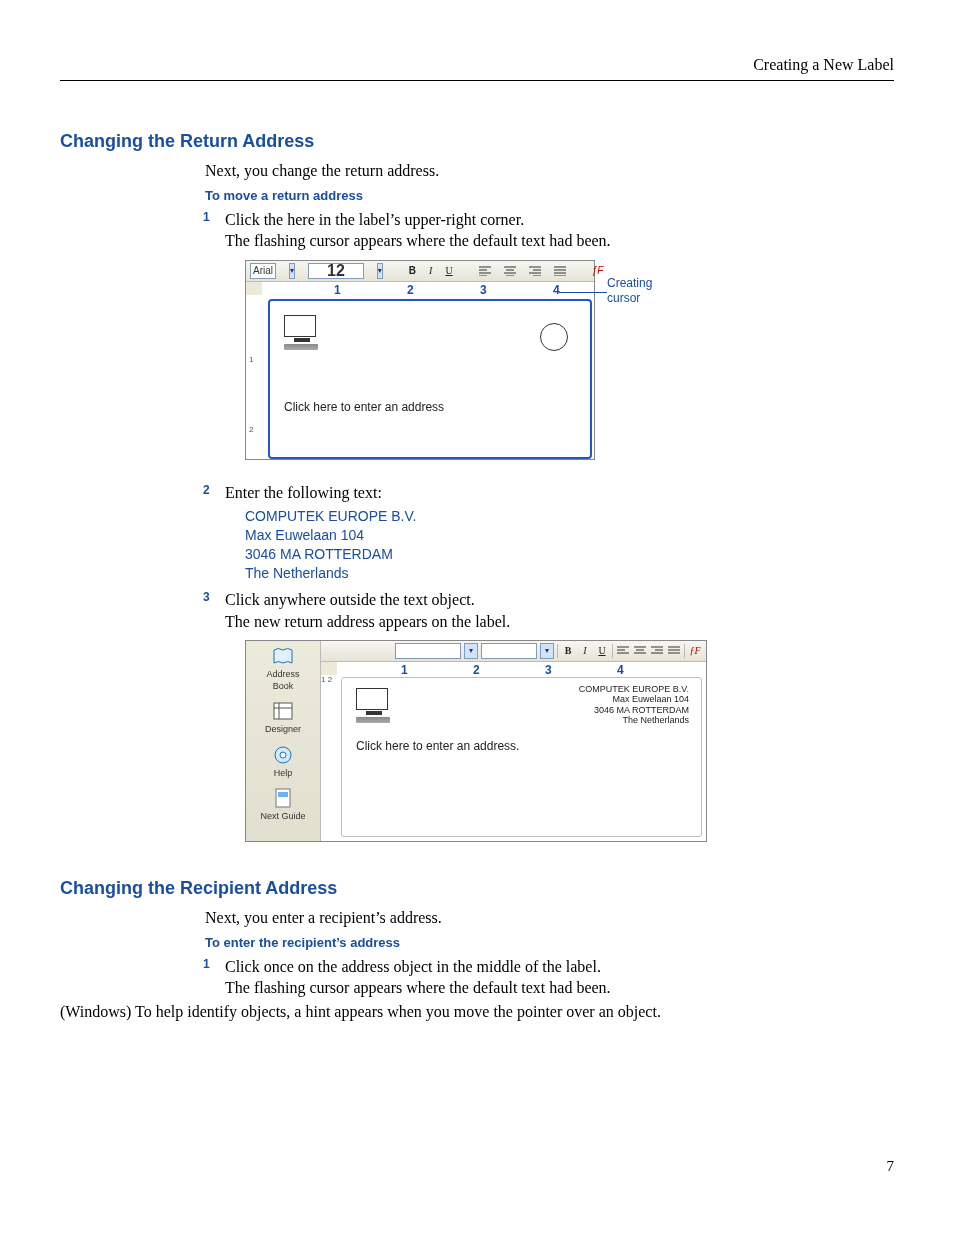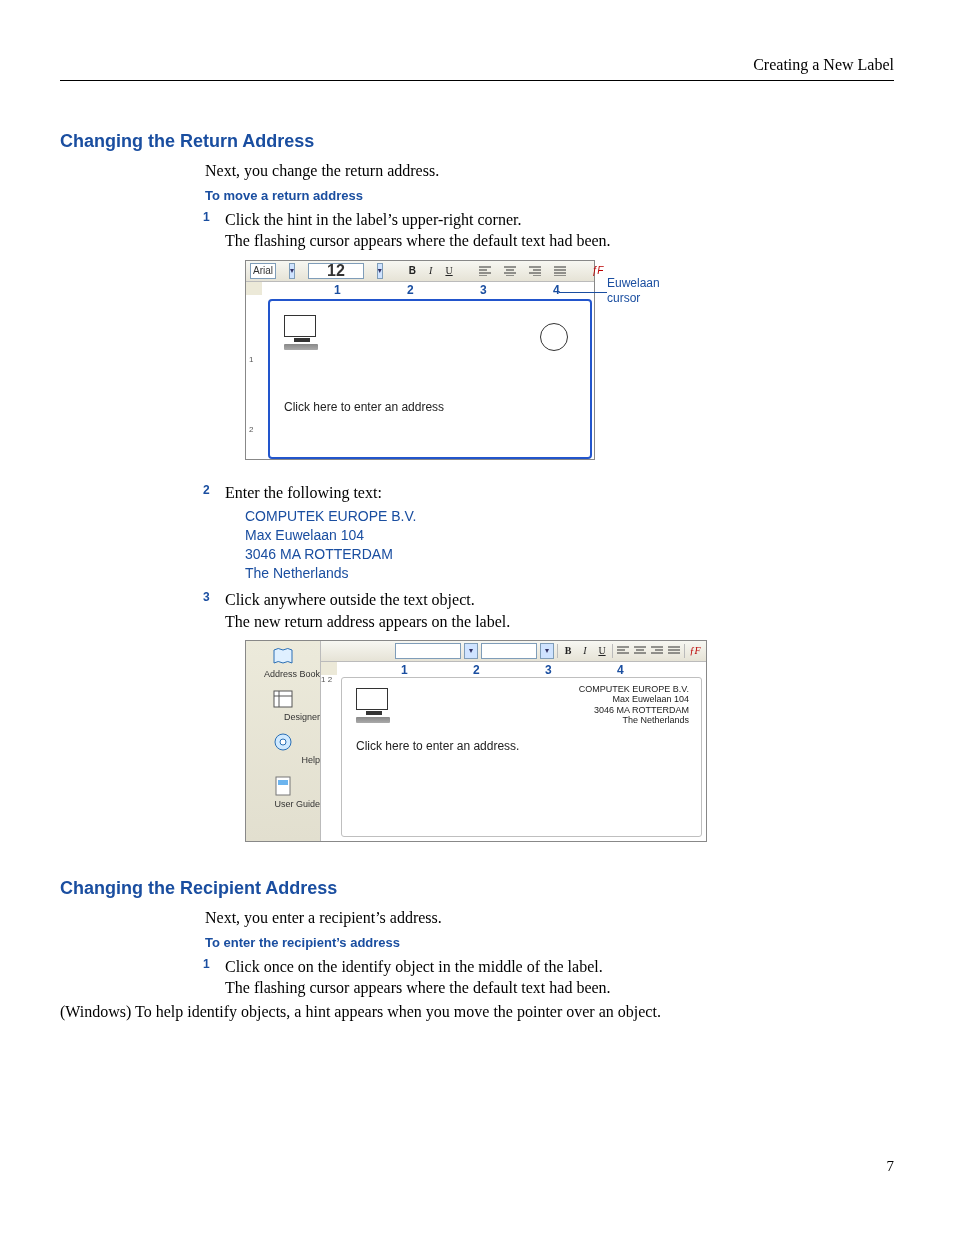--- a/index.html
+++ b/index.html
@@ -178,21 +178,21 @@
   .sidebar {
     width:74px;
     background:linear-gradient(#eceadb,#e2dfcf);
     border-right:1px solid #bbb;
     font-family: Tahoma, Arial, sans-serif;
     font-size:9px;
     color:#333;
     text-align:center;
     padding-top:2px;
   }
-  .side-item { padding:2px 0 6px;text-align:right; }
+  .side-item { padding:2px 12px 6px; }
   .side-ico { width:24px; height:22px; margin:0 auto 1px; display:flex; align-items:center; justify-content:center; }
   .ico-book svg, .ico-des svg, .ico-help svg, .ico-ug svg { display:block; }
   .main2 { flex:1; position:relative; }
   .toolbar2-wrap { height:20px; background:linear-gradient(#f7f7f2,#e6e3d6); border-bottom:1px solid #bbb; display:flex; align-items:center; justify-content:flex-start; padding:0 4px; gap:3px;}
   .toolbar2-wrap .spacer{flex:1;}
   .ruler-h2 { height:14px; background:#fff; border-bottom:1px solid #bbb; position:relative; margin-left:16px; font-family:Tahoma,Arial,sans-serif; font-size:8px; color:#555;}
   .ruler-h2 .num{position:absolute; top:1px;}
   .ruler-v2 { position:absolute; left:0; top:34px; bottom:0; width:16px; background:#fff; border-right:1px solid #bbb; font-family:Tahoma,Arial,sans-serif; font-size:8px; color:#555;}
   .canvas2 { position:absolute; left:16px; top:34px; right:0; bottom:0; background:#fff;}
   .label2 { position:absolute; left:4px; top:2px; right:4px; height:158px; border:1px solid #bfbfbf; border-radius:3px;}
@@ -215,21 +215,21 @@
 
   <div class="h2">Changing the Return Address</div>
 
   <div class="body-indent">
     <p class="para">Next, you change the return address.</p>
     <div class="subhead">To move a return address</div>
 
     <ol class="steps">
       <li>
         <span class="num">1</span>
-        <span>Click the hint in the label’s upper-right corner.</span><br>
+        <span>Click the here in the label’s upper-right corner.</span><br>
         <span>The flashing cursor appears where the default text had been.</span>
 
         
         <div class="screenshot shot1">
           <div class="frame">
             <div class="toolbar">
               <span class="ff">Arial</span>
               <span class="dd">▾</span>
               <span class="fs">12</span>
               <span class="dd">▾</span>
@@ -291,21 +291,21 @@
                     <div class="kb"></div>
                 </div>
                 <div class="click-text">Click here to enter an address</div>
                 <div class="cursor-mark"></div>
               </div>
             </div>
           </div>
           <div class="callout">
             <div class="line"></div>
             <div class="text">
-              <span>Euwelaan</span><br>
+              <span>Creating</span><br>
               <span>cursor</span>
             </div>
           </div>
         </div>
       </li>
 
       <li>
         <span class="num">2</span>
         <span>Enter the following text:</span>
         <div class="addr-block">
@@ -352,21 +352,21 @@
                 </div>
                 <div>Help</div>
               </div>
               <div class="side-item">
                 <div class="side-ico ico-ug">
                   <svg width="16" height="20">
                       <rect x="1" y="1" width="14" height="18" fill="#fff" stroke="#777"></rect>
                       <rect x="3" y="4" width="10" height="5" fill="#6cb4ee"></rect>
                     </svg>
                 </div>
-                <div>User Guide</div>
+                <div>Next Guide</div>
               </div>
             </div>
             <div class="main2">
               <div class="toolbar2-wrap">
                 <span class="spacer"></span>
                 <span class="ff" style="width:60px"></span>
                 <span class="dd">▾</span>
                 <span class="fs" style="width:18px"></span>
                 <span class="dd">▾</span>
                 <span class="tb-sep"></span>
@@ -440,21 +440,21 @@
 
   <div style="height:24px"></div>
 
   <div class="h2">Changing the Recipient Address</div>
   <div class="body-indent">
     <p class="para">Next, you enter a recipient’s address.</p>
     <div class="subhead">To enter the recipient’s address</div>
     <ol class="steps">
       <li>
         <span class="num">1</span>
-        <span>Click once on the identify object in the middle of the label.</span><br>
+        <span>Click once on the address object in the middle of the label.</span><br>
         <span>The flashing cursor appears where the default text had been.</span></li>
       </ol>
     </div>
         <span>(Windows) To help identify objects, a hint appears when you move the pointer over an object.</span>
       
     
   </div>
 
   <div class="page-num">7</div>
 

